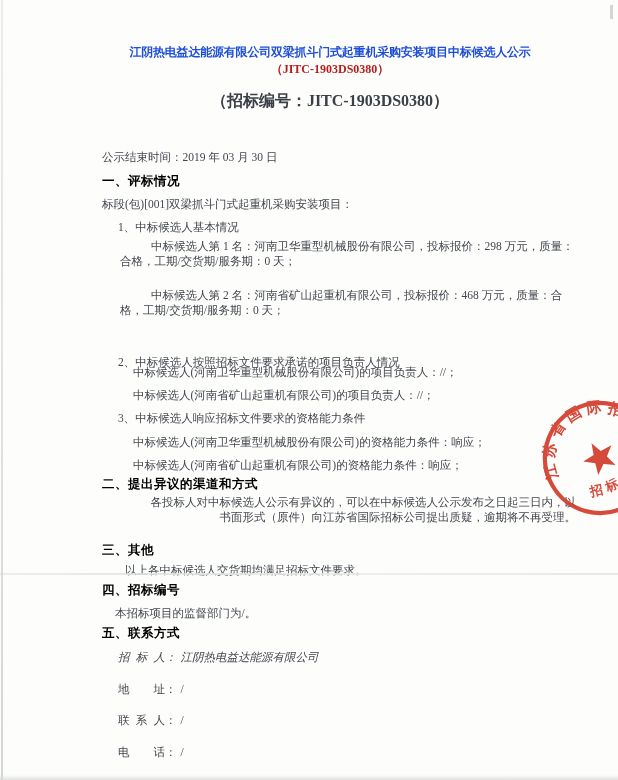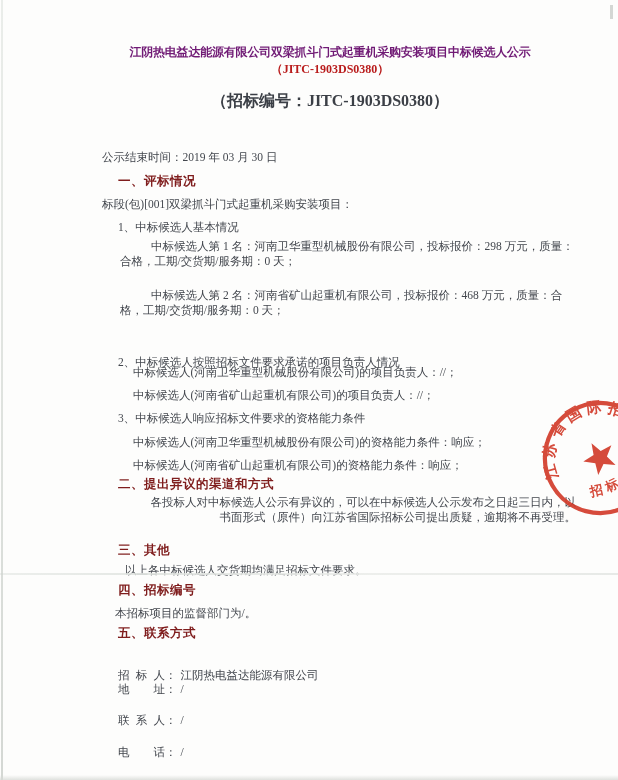--- a/index.html
+++ b/index.html
@@ -8,25 +8,25 @@
     width:618px; height:780px;
     background:#fdfdfc;
     overflow:hidden;
     font-family:"Liberation Serif","DejaVu Serif",serif;
     color:#42464d;
     font-size:11.5px;
   }
   .content { position:absolute; left:102px; top:0; width:456px; }
   .content > div { position:absolute; line-height:15px; }
   .center { width:100%; text-align:center; font-weight:bold; }
-  .title1 { top:45px; font-size:12px; letter-spacing:-0.2px; color:#701a75; }
+  .title1 { top:45px; font-size:12px; letter-spacing:-0.2px; color:#1d4ed8; }
   .title2 { top:62px; font-size:12px; color:#b91c1c; }
   .title3 { top:93px; font-size:16px; color:#3b3f46; }
   .meta   { top:150px; left:0; }
-  .h1 { font-weight:bold; font-size:12.5px; color:#7f1d1d; letter-spacing:0.5px;margin-left:16px; }
+  .h1 { font-weight:bold; font-size:12.5px; color:#000000; letter-spacing:0.5px; }
   .h1-1 { top:174px; left:0; }
   .lot   { top:197px; left:0; }
   .item { left:16px; }
   .item1 { top:220px; }
   .para { left:18px; width:456px; line-height:24.5px; }
   .cand1 { top:239px; text-indent:31px; }
   .cand2 { top:288px; text-indent:31px; }
   .item2 { top:355px; }
   .sub { left:31px; }
   .mgr1 { top:365px; }
@@ -35,21 +35,21 @@
   .qual1 { top:435px; }
   .qual2 { top:458px; }
   .h1-2 { top:477px; left:0; }
   .objection { top:495px; text-indent:20px;text-align:right; }
   .h1-3 { top:543px; left:0; }
   .other { top:563px; left:23px; }
   .h1-4 { top:583px; left:0; }
   .supervise { top:606px; left:13px; }
   .h1-5 { top:626px; left:0; }
   .contact { left:16px; }
-  .ct1 { top:668px; } .ct2 { top:682px; } .ct3 { top:713px; } .ct4 { top:745px; }
+  .ct1 { top:650px;font-style:italic; } .ct2 { top:682px; } .ct3 { top:713px; } .ct4 { top:745px; }
   .spread {
     display:inline-block; width:47px;
     text-align:justify; text-align-last:justify;
     vertical-align:bottom;
   }
   .c-sep { margin-right:4px; }
   .stamp { position:absolute; left:528px; top:386px; }
   .fold-line {
     position:absolute; left:0; top:573px; width:618px; height:2px;
     background:linear-gradient(90deg,#e9ece9,#dfe3df 25%,#eaece9 60%,#e3e6e3);

